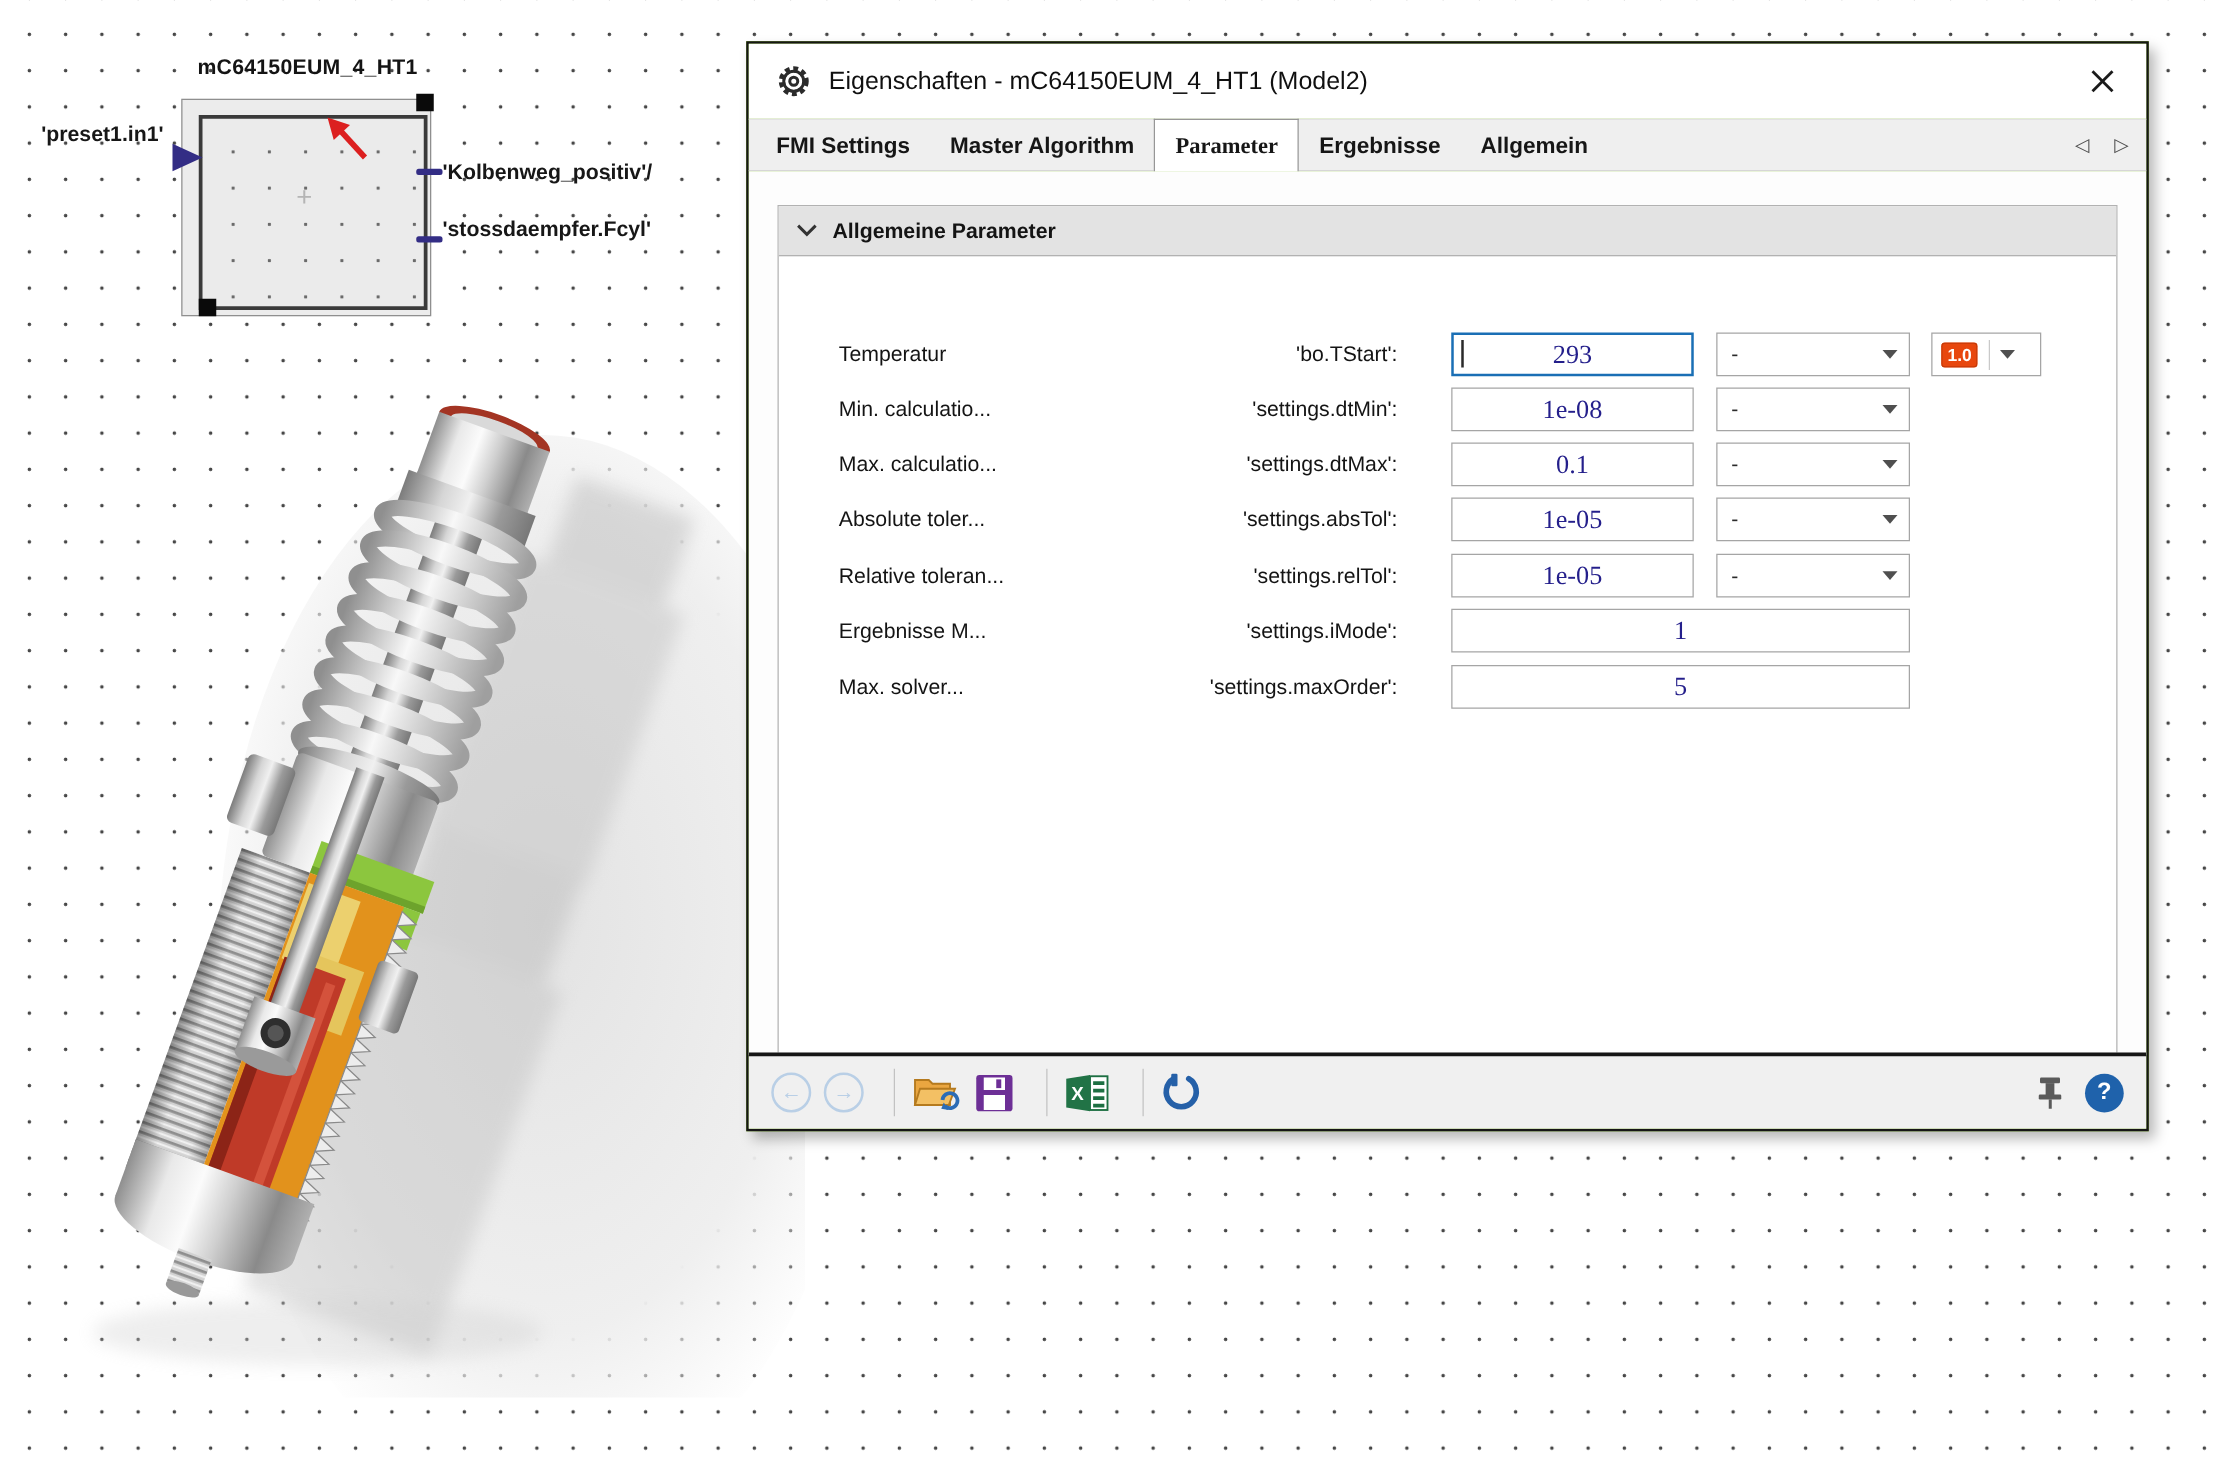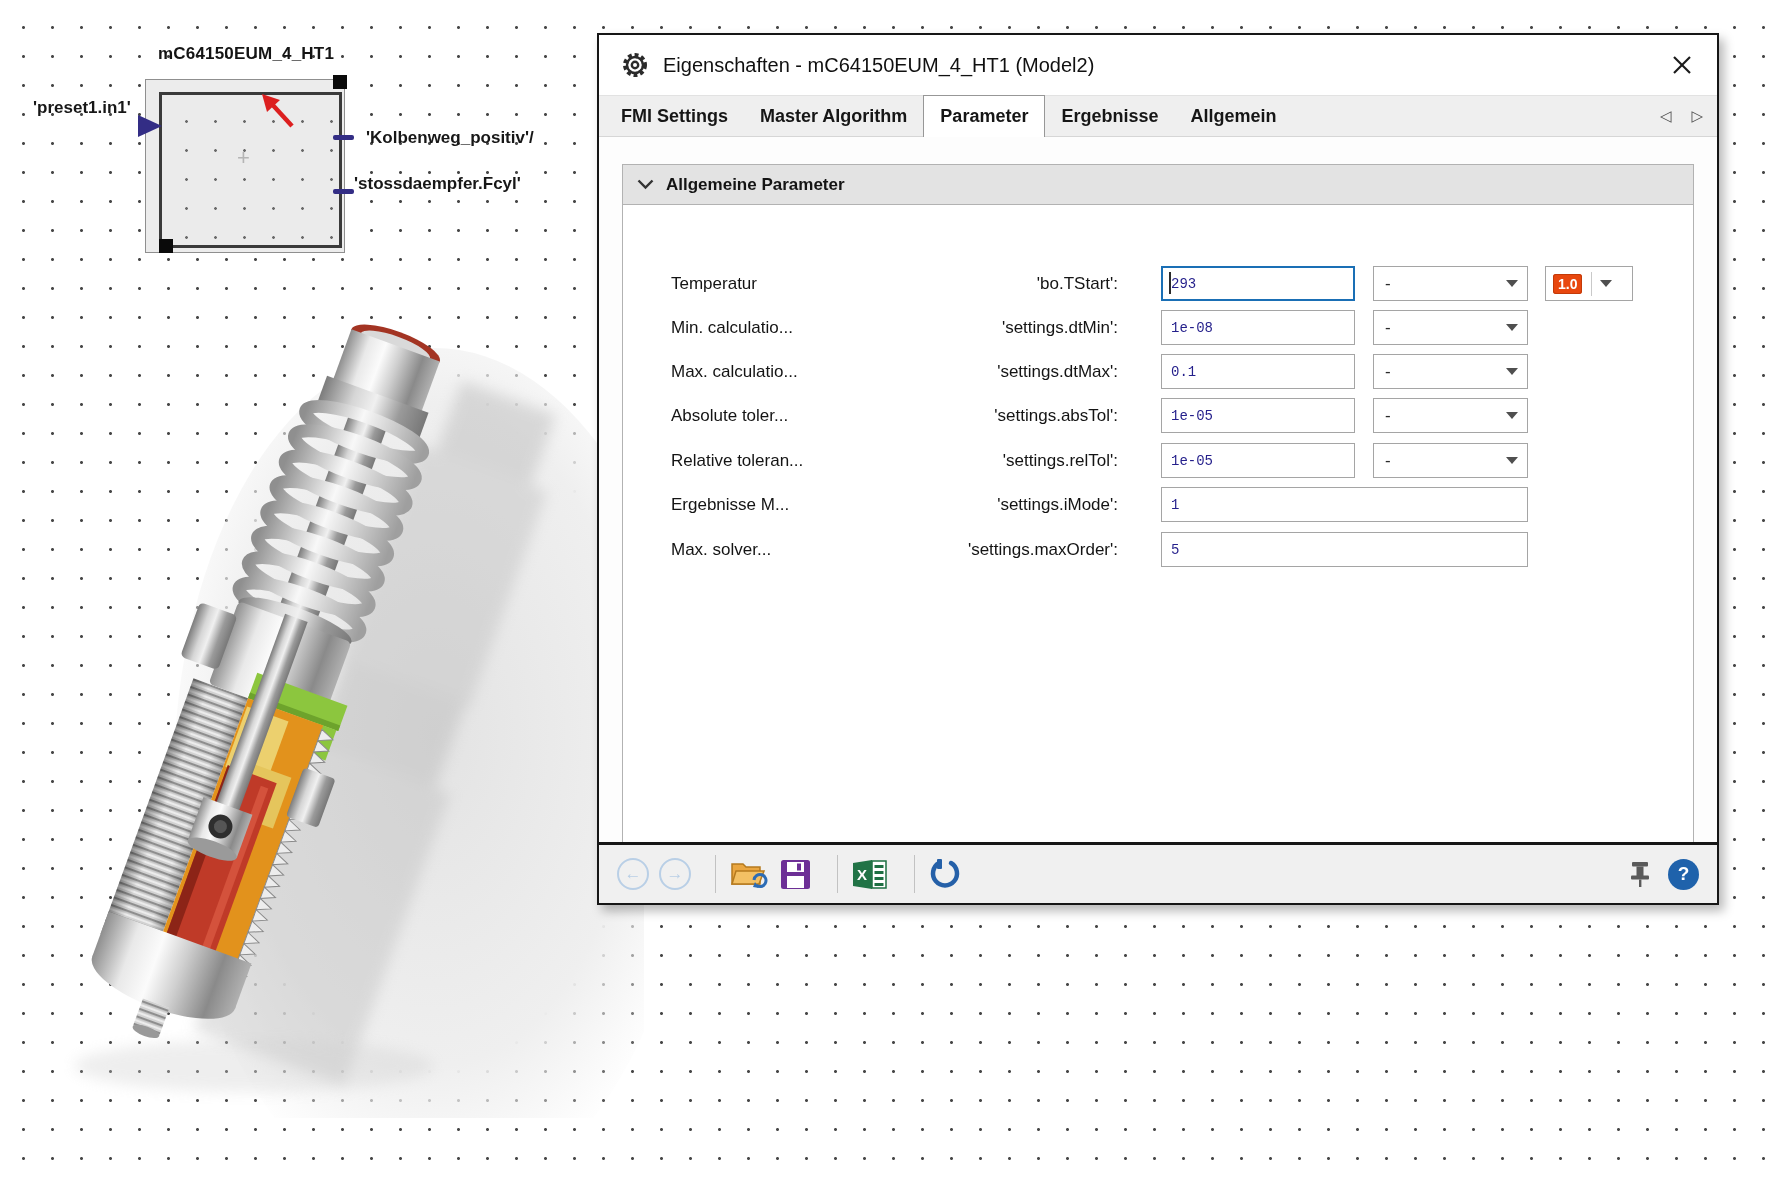--- a/index.html
+++ b/index.html
@@ -51,21 +51,21 @@
   .tabstrip{
     height:40px;background:#efefef;display:flex;align-items:stretch;
     border-top:1px solid #e2e2e2;border-bottom:1px solid #d6d6d6;position:relative;
   }
   .tabs{display:flex;align-items:stretch;padding-left:6px;}
   .tab{
     display:flex;align-items:center;padding:0 16px;font-size:18px;font-weight:600;color:#161616;
   }
   .tab.active{
     background:#ffffff;border:1px solid #979797;border-bottom:none;margin-top:-1px;margin-bottom:-1px;
-    position:relative;z-index:2;
+    position:relative;z-index:2;font-family:Liberation Serif, serif;
   }
   .tab-scrolls{position:absolute;right:14px;top:0;bottom:0;display:flex;align-items:center;gap:20px;color:#4d4d4d;font-size:15px;}
   .body{position:relative;height:707px;background:#fdfdfd;padding-left:38px;}
   .panel{
     position:absolute;left:23px;top:27px;width:1072px;height:680px;
     border:1px solid #b2b2b2;background:#ffffff;box-sizing:border-box;
   }
   .panel-header{
     height:40px;background:#e3e3e3;border-bottom:1px solid #b2b2b2;
     display:flex;align-items:center;padding:0 14px;box-sizing:border-box;
@@ -75,21 +75,21 @@
   .prow{position:absolute;left:0;width:100%;height:35px;}
   .plabels{
     position:absolute;left:48px;width:447px;top:0;height:35px;
     display:flex;justify-content:space-between;align-items:center;
     font-size:17px;color:#141414;white-space:nowrap;
   }
   .pfield{position:absolute;left:538px;width:194px;height:35px;}
   .pfield.wide{width:367px;}
   .pinput{
     width:100%;height:100%;box-sizing:border-box;border:1px solid #a5a5a5;background:#fff;
-    font-family:Liberation Mono, monospace;font-size:14px;color:#241f8b;padding:0 9px;outline:none;
+    font-family:Liberation Serif, serif;font-size:21px;color:#241f8b;padding:0 9px;outline:none;text-align:center;
   }
   .pfield.focused .pinput{border:2px solid #1a6fb5;padding:0 8px;}
   .caret{display:none;position:absolute;left:8px;top:6px;width:2px;height:22px;background:#2a2a2a;}
   .pfield.focused .caret{display:block;}
   .punit{
     position:absolute;left:750px;width:155px;height:35px;box-sizing:border-box;
     border:1px solid #a5a5a5;background:#fff;display:flex;align-items:center;
   }
   .punit-val{font-size:17px;color:#2b2b2b;margin-left:11px;flex:1;}
   .dd-caret{
@@ -255,21 +255,21 @@
     <div class="center-plus" style="left:91px;top:65px;">+</div>
   </div>
   <div class="handle" style="left:333px;top:75px;"></div>
   <div class="handle" style="left:159px;top:239px;"></div>
 
   <div class="port-tri" style="left:138px;top:115px;"></div>
   <div class="port-tick" style="left:333px;top:135px;"></div>
   <div class="port-tick" style="left:333px;top:189px;"></div>
 
   <div class="canvas-label" style="left:33px;top:98px;">'preset1.in1'</div>
-  <div class="canvas-label" style="left:354px;top:128px;margin-left:12px;">'Kolbenweg_positiv'/</div>
+  <div class="canvas-label" style="left:354px;top:128px;">'Kolbenweg_positiv'/</div>
   <div class="canvas-label" style="left:354px;top:174px;">'stossdaempfer.Fcyl'</div>
 </div>
 
 <div class="dialog">
 
   <div class="titlebar">
     <svg width="28" height="28" viewBox="0 0 28 28">
       <circle cx="14" cy="14" r="9.5" fill="none" stroke="#2b2b2b" stroke-width="5" stroke-dasharray="3.6 2.7"></circle>
       <circle cx="14" cy="14" r="8" fill="none" stroke="#2b2b2b" stroke-width="2.4"></circle>
       <circle cx="14" cy="14" r="3.2" fill="none" stroke="#2b2b2b" stroke-width="2.4"></circle>

